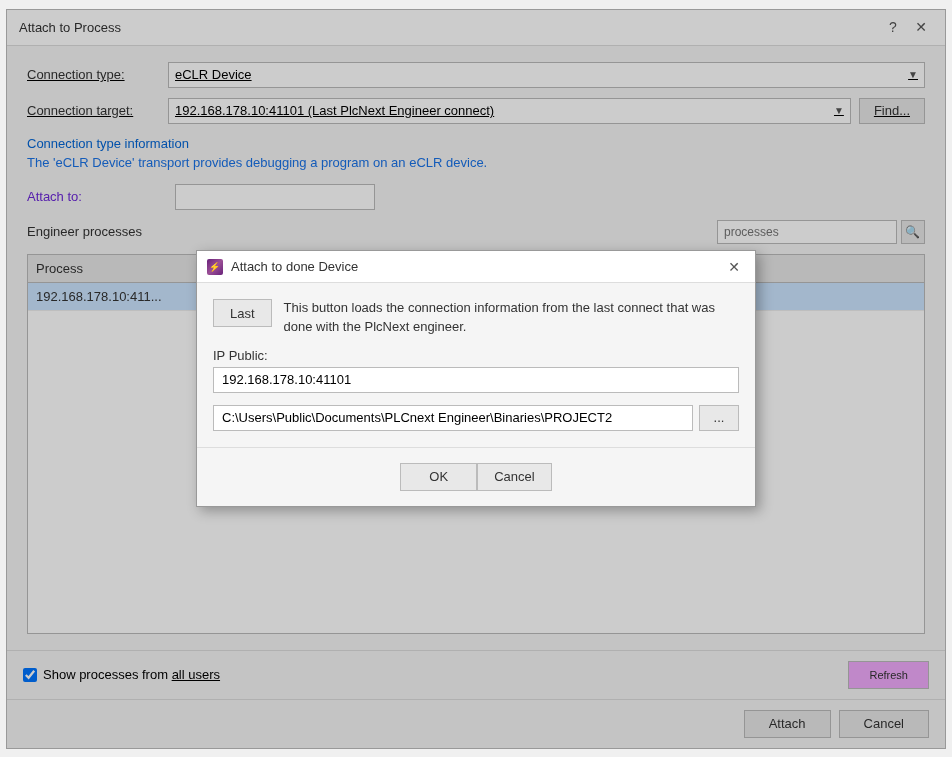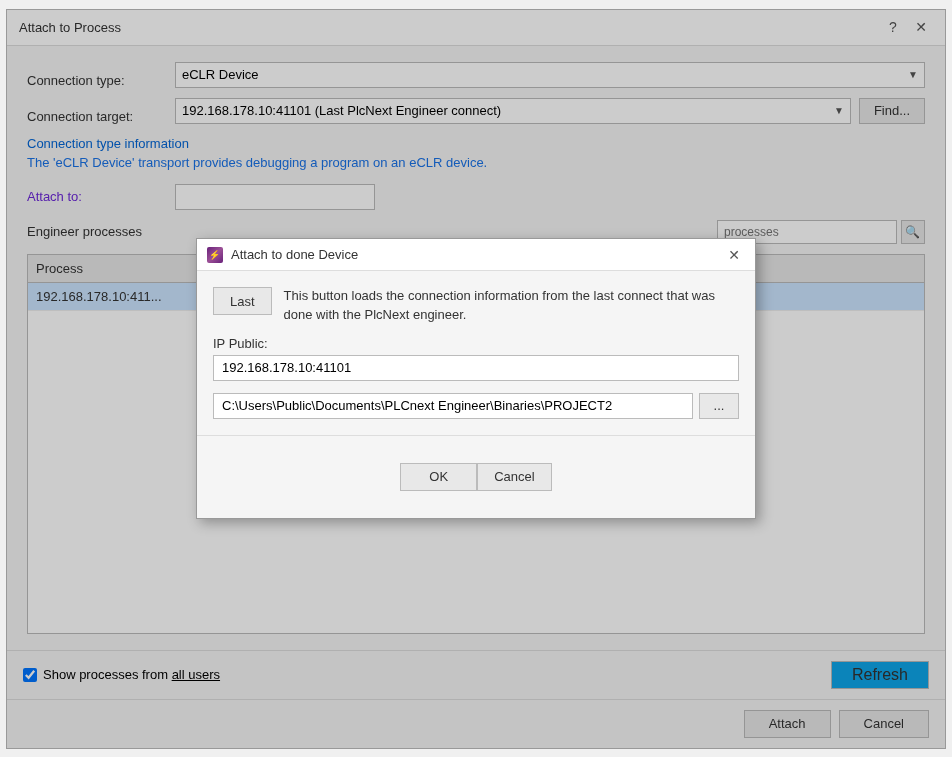--- a/index.html
+++ b/index.html
@@ -70,22 +70,23 @@
     .dialog-content {
       padding: 16px 20px;
       flex: 1;
       display: flex;
       flex-direction: column;
       gap: 10px;
     }
 
     .form-row {
       display: flex;
-      align-items: flex-end;
-      gap: 8px;
+      align-items: center;
+      gap: 1px;
+      text-decoration: underline;
     }
 
     .form-label {
       width: 140px;
       color: #333;
       flex-shrink: 0;
     }
 
     .form-input-wrap {
       flex: 1;
@@ -256,24 +257,24 @@
 
     .show-check {
       display: flex;
       align-items: center;
       gap: 6px;
     }
 
     .refresh-btn {
       height: 28px;
       padding: 0 20px;
-      background: #0ea5e9;
-      border: 1px solid #bbb;
-      cursor: pointer;
-      font-size: 16px;
+      background: #f0abfc;
+      border: 1px solid #bbb;
+      cursor: pointer;
+      font-size: 11px;
       color: #333;
     }
 
     .footer-buttons {
       padding: 10px 16px;
       display: flex;
       align-items: center;
       justify-content: flex-end;
       gap: 8px;
       border-top: 1px solid #ddd;
@@ -416,21 +417,21 @@
       border: 1px solid #bbb;
       cursor: pointer;
       font-size: 13px;
       color: #333;
       display: flex;
       align-items: center;
       justify-content: center;
     }
 
     .modal-footer {
-      padding: 27px 16px;
+      padding: 15px 16px;
       display: flex;
       justify-content: center;
       border-top: 1px solid #ddd;
     }
 
     .modal-ok-btn {
       height: 28px;
       padding: 0 28px;
       background: #e8e8e8;
       border: 1px solid #bbb;

